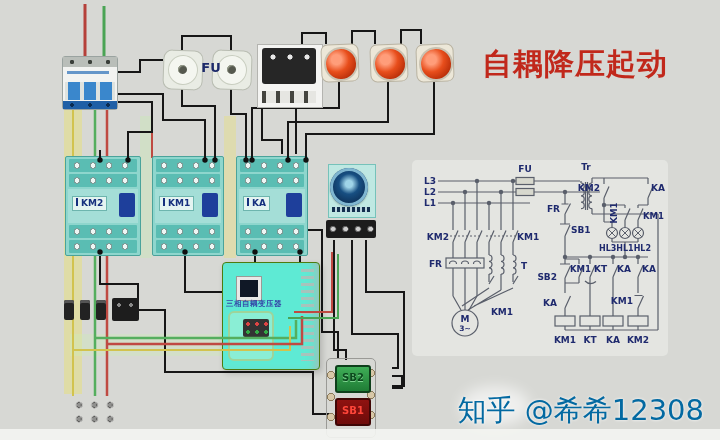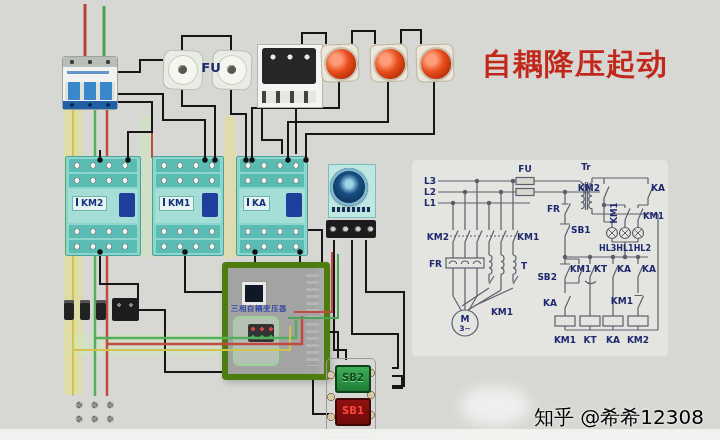--- a/index.html
+++ b/index.html
@@ -6,21 +6,21 @@
   .stage{position:relative;width:720px;height:440px;background:#d7d8d4;overflow:hidden;
          font-family:"DejaVu Sans",sans-serif;}
   .abs{position:absolute;}
   svg.layer{position:absolute;left:0;top:0;pointer-events:none;}
   #under{z-index:1;} .comp{z-index:2;} #over{z-index:3;}
   .wm{z-index:4;}
 
   
   .title{left:478px;top:44px;width:190px;font-size:30px;font-weight:bold;color:#c1281b;
          letter-spacing:1px;white-space:nowrap;z-index:2;text-align:right;}
-  .wm{right:16px;bottom:9px;font-size:20px;color:#000000;text-shadow:0 0 3px #ffffff;}
+  .wm{right:16px;bottom:9px;font-size:29px;color:#0369a1;text-shadow:0 0 3px #ffffff;}
   .wm-blob{left:460px;top:386px;width:70px;height:40px;background:rgba(255,255,255,.6);
            border-radius:50%;filter:blur(7px);z-index:3;}
   .bstrip{left:0;top:429px;width:720px;height:11px;background:rgba(244,245,242,.9);z-index:3;}
 
   
   .breaker{left:62px;top:56px;width:54px;height:52px;background:#f2f3f1;border:1px solid #9aa3a0;border-radius:3px;}
   .br-top{position:absolute;left:0;top:0;right:0;height:10px;background:#b9beb9;
           background-image:radial-gradient(circle 2.5px at 9px 5px,#3a3f3a 0 2px,transparent 2.3px);
           background-size:18px 10px;background-repeat:repeat-x;}
   .br-line{position:absolute;left:4px;top:14px;width:42px;height:3px;background:#2a6db8;opacity:.7;}
@@ -70,21 +70,21 @@
   .timer-dial{left:330px;top:168px;width:38px;height:38px;border-radius:50%;
               background:radial-gradient(circle at 50% 42%,#9fd4e8 0 12%,#174f82 35%,#0d2f55 72%,#0a2545 100%);
               box-shadow:inset 0 0 0 3px #7fb6d0, 0 1px 2px rgba(0,0,0,.3);}
   .timer-tag{left:332px;top:207px;width:38px;height:5px;
              background:repeating-linear-gradient(90deg,#12304f 0 3px,#bcd5de 3px 5px);}
   .tstrip{left:326px;top:220px;width:50px;height:18px;background:#1c1c1c;border-radius:2px;
           background-image:radial-gradient(circle 3px at 7px 9px,#cfcfcf 0 2.2px,#666 2.3px 3px,transparent 3.2px);
           background-size:12.5px 18px;background-repeat:repeat-x;}
 
   
-  .xfmr{left:222px;top:262px;width:96px;height:106px;background:#a3a3a3;border:6px solid #4d7c0f;border-radius:4px;
+  .xfmr{left:222px;top:262px;width:96px;height:106px;background:#5eead4;border:1px solid #4d7c0f;border-radius:4px;
         box-shadow:inset -9px 0 12px -7px #b2b4b0, 2px 3px 6px rgba(0,0,0,.18);}
   .x-win{position:absolute;left:14px;top:14px;width:18px;height:17px;background:#101826;border:3px solid #e9e9e7;outline:1px solid #9a9a96;}
   .x-text{position:absolute;left:3px;top:36px;width:70px;font-size:7.5px;font-weight:bold;color:#3548a8;letter-spacing:.5px;white-space:nowrap;}
   .x-green{position:absolute;left:5px;top:48px;width:42px;height:46px;border:2px solid #9ed49a;border-radius:6px;background:rgba(220,245,215,.35);}
   .x-term{position:absolute;left:20px;top:56px;width:26px;height:18px;background:#333;border-radius:2px;
           background-image:radial-gradient(circle 2px at 5px 5px,#d44 0 1.6px,transparent 1.9px),
                            radial-gradient(circle 2px at 5px 13px,#3a4 0 1.6px,transparent 1.9px);
           background-size:9px 18px;background-repeat:repeat-x;}
   .x-side{position:absolute;right:5px;top:6px;width:13px;height:92px;
           background:linear-gradient(#d8d9d5,#c9cac6);

